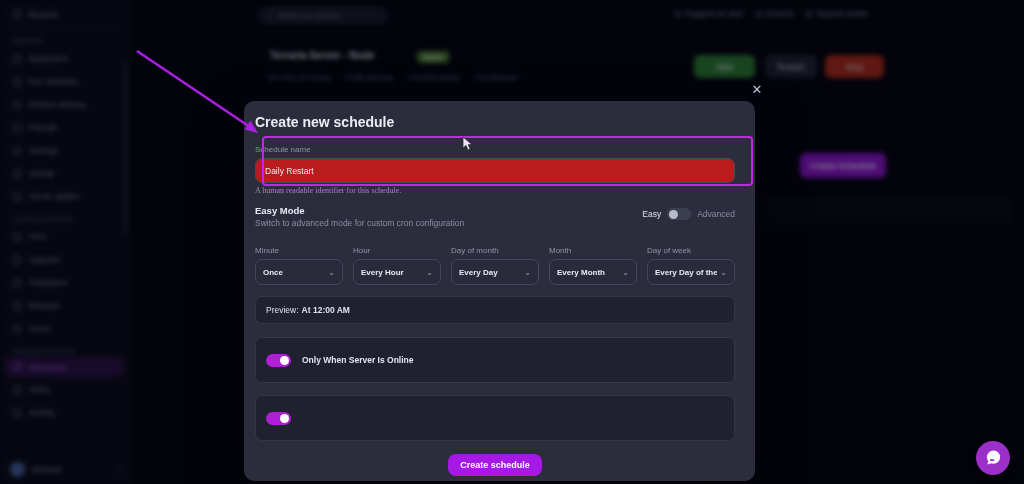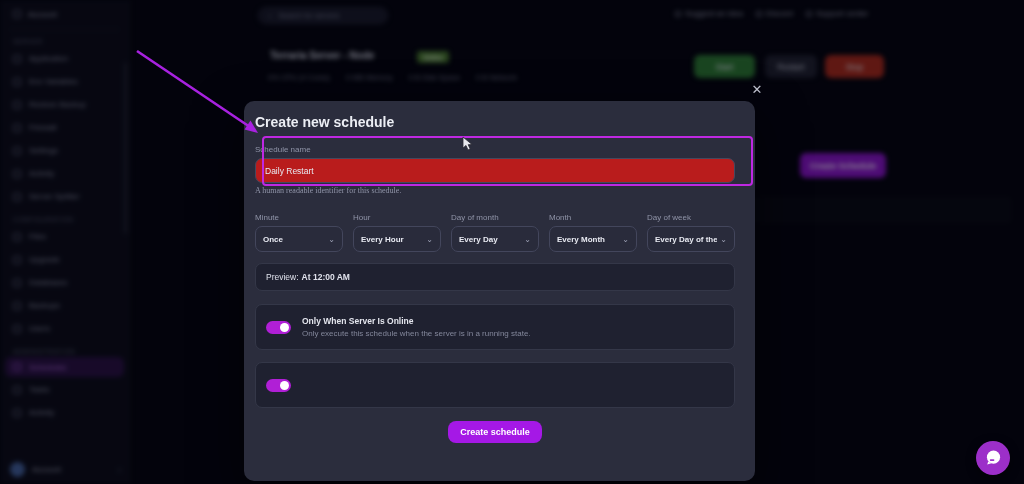--- a/index.html
+++ b/index.html
@@ -246,20 +246,33 @@
 
   <div class="modal-close">✕</div>
 
   <div class="modal">
     <div class="m-title">Create new schedule</div>
 
     <div class="f-label">Schedule name</div>
     <input class="name-input" type="text" value="Daily Restart" style="">
     <div class="f-help">A human readable identifier for this schedule.</div>
 
+    <div class="easy-row">
+      <div>
+        <div class="easy-title">Easy Mode</div>
+        <div class="easy-sub">Switch to advanced mode for custom cron configuration</div>
+      </div>
+      <div class="easy-switch-wrap">
+        <span class="easy-lbl">Easy</span>
+        <span class="mode-switch">
+            <span class="knob"></span>
+          </span>
+        <span class="adv-lbl">Advanced</span>
+      </div>
+    </div>
 
     <div class="cron-row">
       <div class="cron-col">
         <div class="f-label">Minute</div>
         <div class="select-box">
           <span class="select-val">Once</span>
           <span class="select-chev">⌄</span>
         </div>
       </div>
       <div class="cron-col">
@@ -296,21 +309,20 @@
       <span>Preview:</span>
       <span class="preview-val">At 12:00 AM</span>
     </div>
 
     <div class="toggle-card">
       <span class="switch-on">
           <span class="knob"></span>
         </span>
       <div>
         <div class="tg-label">Only When Server Is Online</div>
-        <div class="tg-desc">Only execute this schedule when the server is in a running state.</div>
       </div>
     </div>
 
     <div class="toggle-card second">
       <span class="switch-on">
           <span class="knob"></span>
         </span>
     </div>
 
     <div class="m-footer">

